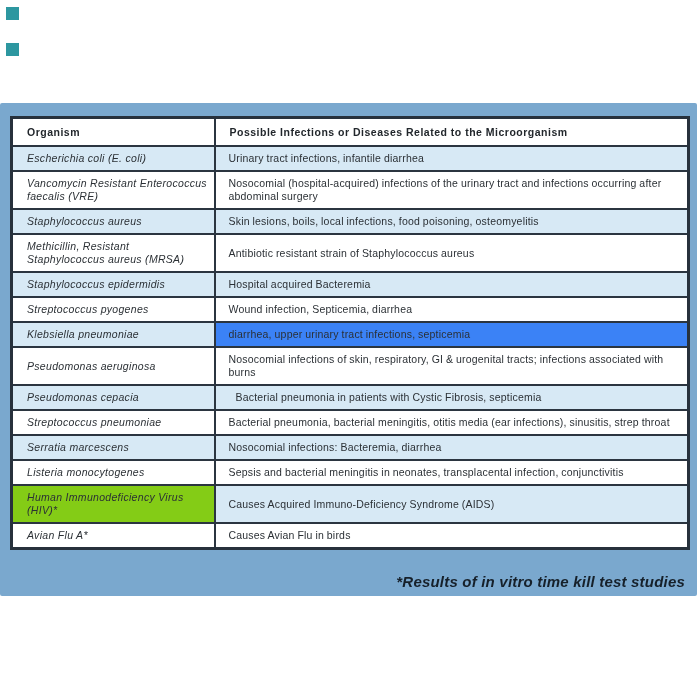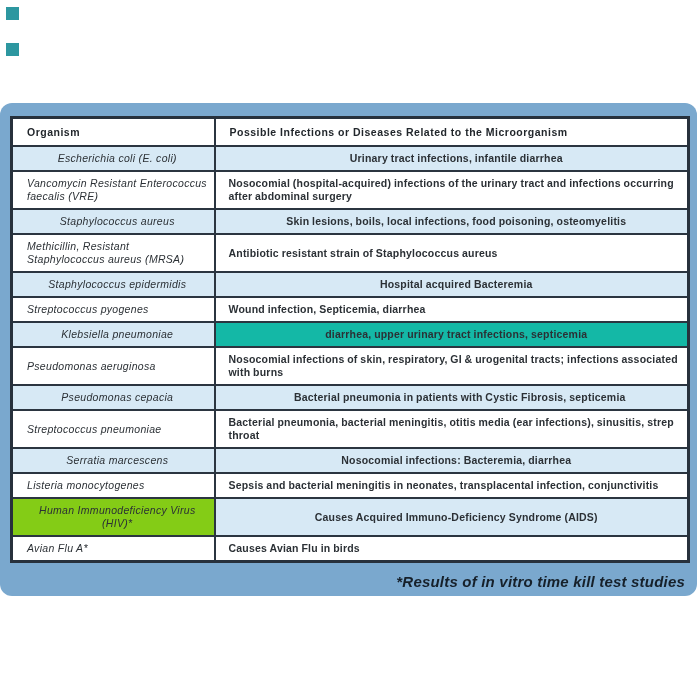--- a/index.html
+++ b/index.html
@@ -15,21 +15,21 @@
     position: absolute;
     left: 6px;
     width: 13px; height: 13px;
   }
   .marker-1 { top: 7px; }
   .marker-2 { top: 43px; }
   .panel {
     position: absolute;
     left: 0; top: 103px;
     width: 697px; height: 493px;
-    border-radius: 12px;
+    border-radius: 2px;
   }
   table.org-table {
     position: absolute;
     left: 10px; top: 13px;
     width: 680px;
     border-collapse: collapse;
     table-layout: fixed;
     background: #ffffff;
     border: 3px solid #27313c;
   }
@@ -55,23 +55,22 @@
   }
   .org-table td.organism {
     font-style: italic;
     letter-spacing: 0.3px;
     padding: 5px 6px 5px 14px;
   }
   .org-table td.diseases {
     letter-spacing: 0.2px;
     word-spacing: -0.3px;
     padding: 5px 3px 5px 13px;
-    font-weight: bold;
   }
-  .org-table tr.alt td { background: #d7e9f5; text-align: center; }
+  .org-table tr.alt td { background: #d7e9f5; }
   .footnote {
     position: absolute;
     right: 12px; bottom: 6px;
     font-size: 15px;
     font-style: italic;
     font-weight: bold;
     letter-spacing: 0.2px;
     color: #16202a;
   }
 </style>
@@ -113,21 +112,21 @@
         <tr class="alt">
           <td class="organism" style="background: rgb(215, 233, 245);">Staphylococcus epidermidis</td>
           <td class="diseases" style="background: rgb(215, 233, 245);">Hospital acquired Bacteremia</td>
         </tr>
         <tr>
           <td class="organism">Streptococcus pyogenes</td>
           <td class="diseases">Wound infection, Septicemia, diarrhea</td>
         </tr>
         <tr class="alt">
           <td class="organism" style="background: rgb(215, 233, 245);">Klebsiella pneumoniae</td>
-          <td class="diseases" style="background: #14b8a6;">diarrhea, upper urinary tract infections, septicemia</td>
+          <td class="diseases" style="background: #3b82f6;">diarrhea, upper urinary tract infections, septicemia</td>
         </tr>
         <tr>
           <td class="organism">Pseudomonas aeruginosa</td>
           <td class="diseases">Nosocomial infections of skin, respiratory, GI &amp; urogenital tracts; infections associated with burns</td>
         </tr>
         <tr class="alt">
           <td class="organism" style="background: rgb(215, 233, 245); margin-top: 48px;">Pseudomonas cepacia</td>
           <td class="diseases" style="background: rgb(215, 233, 245); padding-left: 20px;">Bacterial pneumonia in patients with Cystic Fibrosis, septicemia</td>
         </tr>
         <tr>

